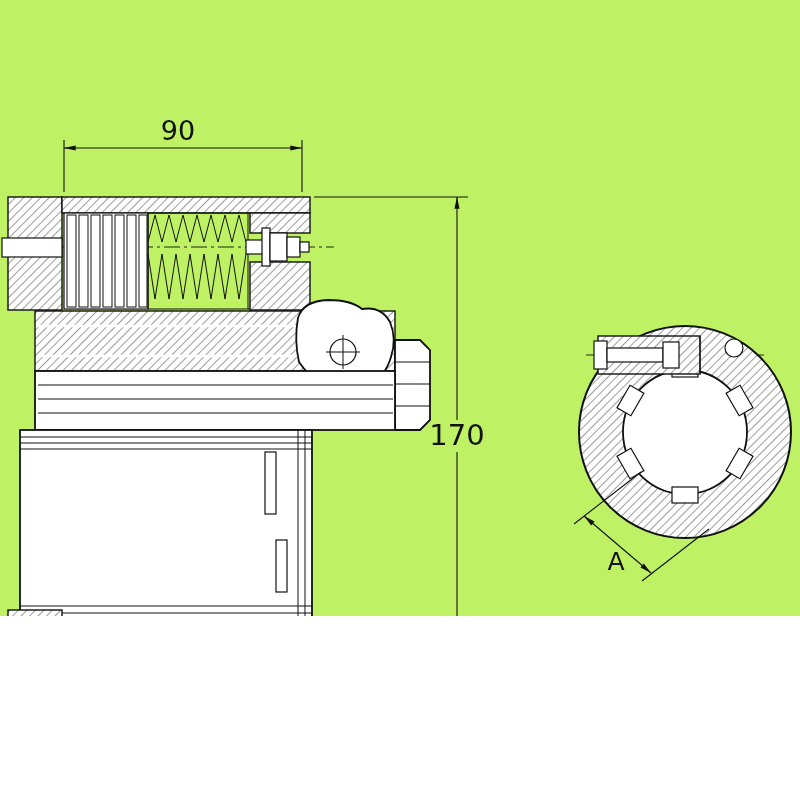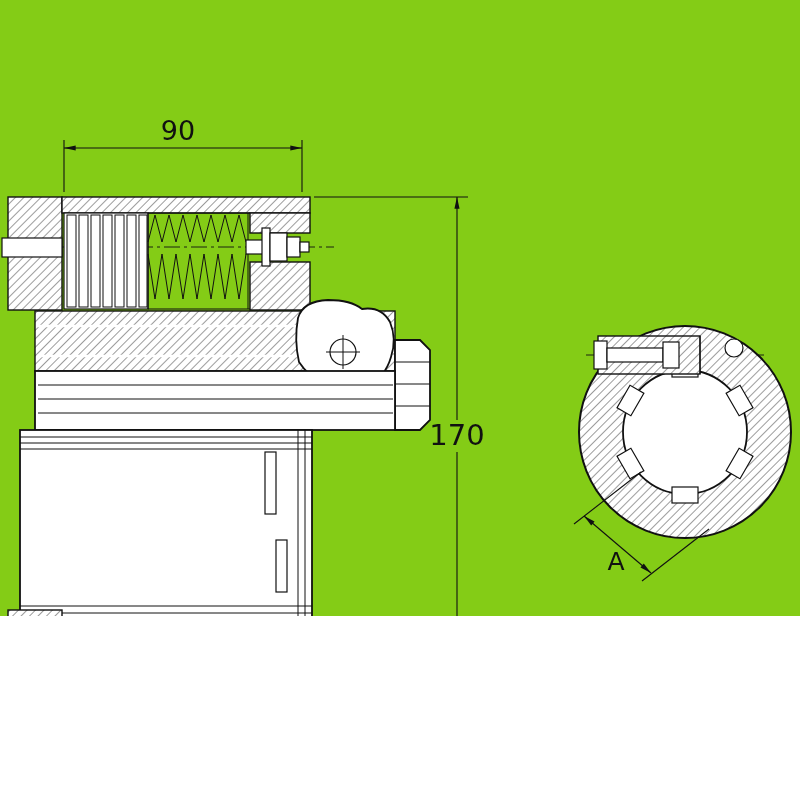--- a/index.html
+++ b/index.html
@@ -1,16 +1,16 @@
 <!DOCTYPE html>
 <html><head>
 <meta charset="utf-8">
 <style>
   html,body{margin:0;padding:0;background:#fff;}
-  .canvas{width:800px;height:616px;position:relative;background:#84cc16;overflow:hidden;}
+  .canvas{width:800px;height:616px;position:relative;background:#bef264;overflow:hidden;}
   svg{display:block;}
   text{fill:#111;font-family:"DejaVu Sans",sans-serif;}
   .s14{stroke:#111;stroke-width:1.4;}
   .s20{stroke:#111;stroke-width:2;}
   .w{fill:#fff;stroke:#111;stroke-width:1.2;}
   .w2{fill:#fff;stroke:#111;stroke-width:1.8;}
   .t{stroke:#111;stroke-width:1;fill:none;}
   .gap{stroke:#fff;stroke-width:2.6;fill:none;}
   .cl{stroke:#111;stroke-width:0.9;stroke-dasharray:16 4 3 4;fill:none;}
   .d{stroke:#111;stroke-width:1.1;fill:none;}

